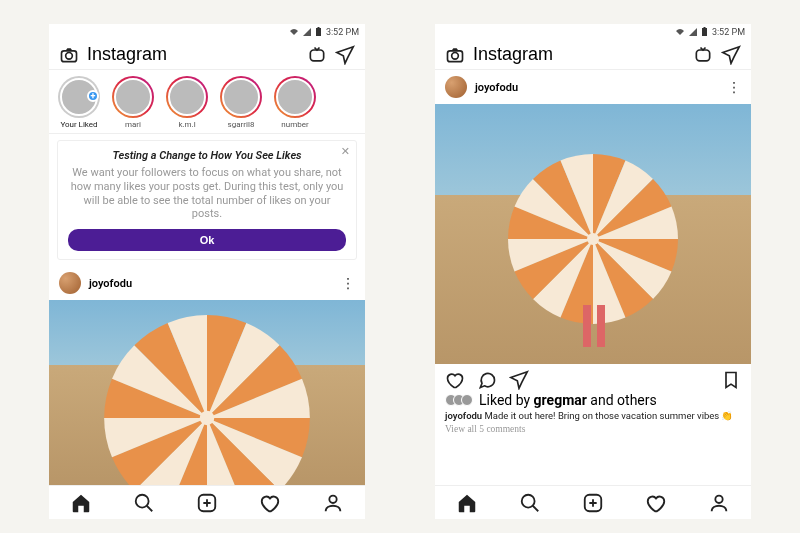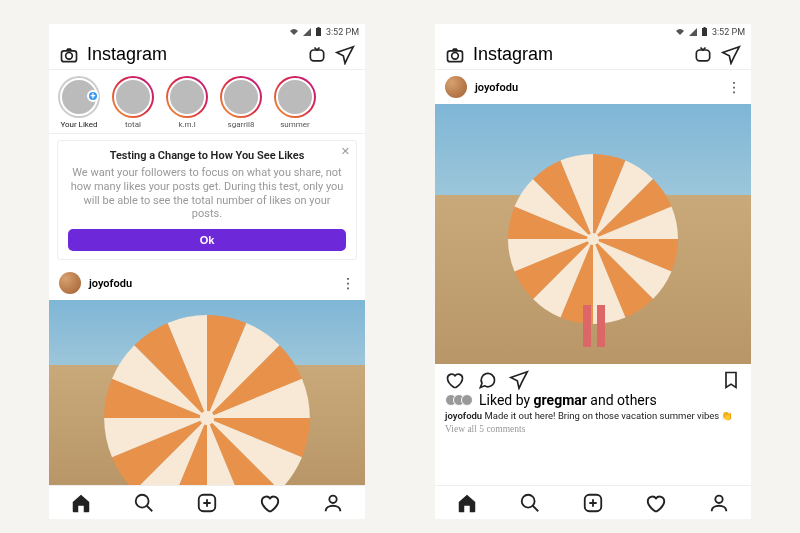--- a/index.html
+++ b/index.html
@@ -81,28 +81,28 @@
   
   .notice {
     margin: 6px 8px;
     border:1px solid #eee;
     border-radius:3px;
     padding: 8px 10px 8px 10px;
     position:relative;
     text-align:center;
   }
   .notice .close { position:absolute; right:6px; top:4px; color:#999; font-size:11px; cursor:pointer; }
-  .notice h3 { font-size:11px; font-weight:600; color:#222; margin-bottom:4px; }
+  .notice h3 { font-size:11px; font-weight:600; color:#222; margin-bottom:4px;font-style:italic; }
   .notice p { font-size:11px; color:#999; line-height:1.25; }
   .notice .ok {
     margin-top:8px;
-    background:#6d28d9;
+    background:#4c1d95;
     color:#fff;
     border:none;
-    border-radius:5px;
+    border-radius:10px;
     width:100%;
     height:22px;
     font-size:11px;
     font-weight:600;
   }
   
   .postheader {
     display:flex; align-items:center;
     padding:6px 10px;
     gap:8px;
@@ -211,39 +211,39 @@
       <div class="ring">
           <div class="avatar av1"></div>
         </div>
       <div class="plus">+</div>
       <span class="label">Your Liked</span>
     </div>
     <div class="story">
       <div class="ring grad">
           <div class="avatar av2"></div>
         </div>
-      <span class="label">total</span>
+      <span class="label">mari</span>
     </div>
     <div class="story">
       <div class="ring grad">
           <div class="avatar av3"></div>
         </div>
       <span class="label">k.m.l</span>
     </div>
     <div class="story">
       <div class="ring grad">
           <div class="avatar av4"></div>
         </div>
       <span class="label">sgarril8</span>
     </div>
     <div class="story">
       <div class="ring grad">
           <div class="avatar av5"></div>
         </div>
-      <span class="label">summer</span>
+      <span class="label">number</span>
     </div>
   </div>
 
   <div class="notice">
     <span class="close">✕</span>
     <h3>Testing a Change to How You See Likes</h3>
     <p>We want your followers to focus on what you share, not how many likes your posts get. During this test, only you will be able to see the total number of likes on your posts.</p>
     <button class="ok">Ok</button>
   </div>
 

